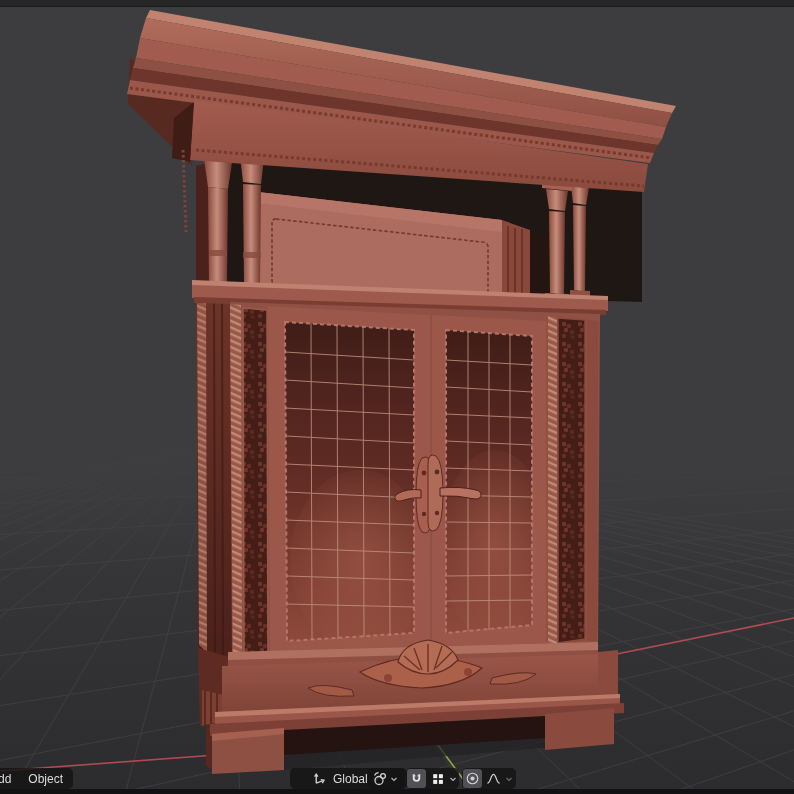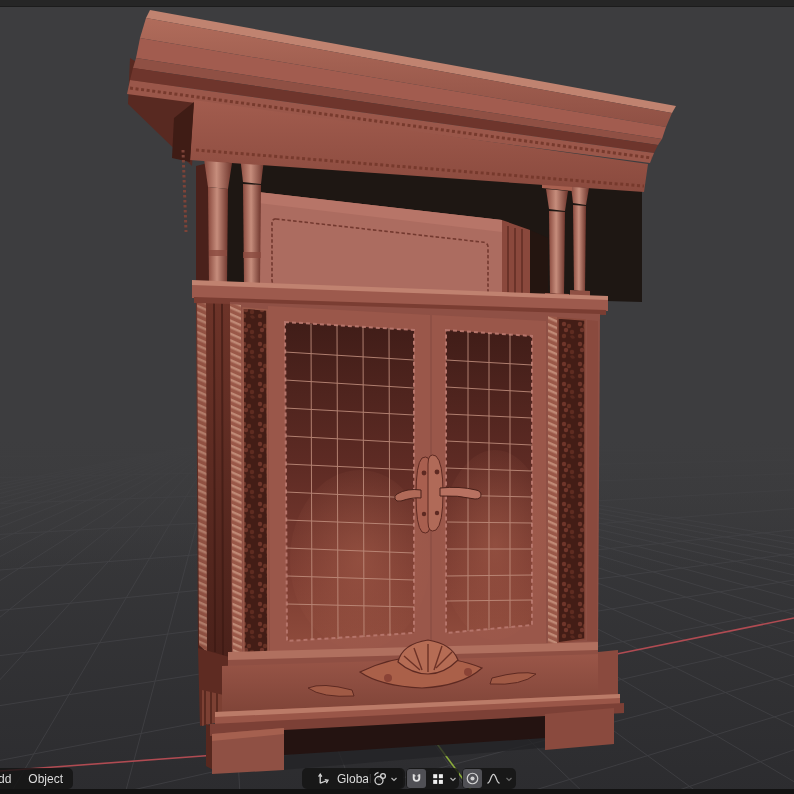--- a/index.html
+++ b/index.html
@@ -9,21 +9,21 @@
   .top-strip{position:absolute;left:0;top:0;width:794px;height:6px;background:#262626;border-bottom:1px solid #1c1c1c;}
   .bottom-strip{position:absolute;left:0;bottom:0;width:794px;height:5px;background:#121212;}
   
   #viewport{position:absolute;inset:0;}
   #scene-svg{position:absolute;left:0;top:0;}
   
   .vh-group{position:absolute;height:21px;display:flex;align-items:center;
             background:rgba(19,19,19,.82);border-radius:5px;color:#dcdcdc;font-size:12px;}
   .vh-menus{left:-26px;top:768px;padding:0 10px 0 16px;gap:17px;}
   .vh-menus span{cursor:default;}
-  .vh-orient{left:302px;top:768px;width:77px;justify-content:flex-start;padding:0 12px;gap:4px;}
+  .vh-orient{left:290px;top:768px;width:77px;justify-content:flex-start;padding:0 20px;gap:4px;}
   .vh-pivot{left:368px;top:768px;width:33px;padding:0 2px;gap:1px;}
   .vh-snap{left:406px;top:768px;width:51px;padding:0 1px;gap:2px;}
   .vh-prop{left:462px;top:768px;width:52px;padding:0 1px;gap:2px;}
   .icon-tile{width:19px;height:19px;border-radius:3px;display:flex;align-items:center;justify-content:center;}
   .icon-tile.active{background:#505055;}
   .chev{display:inline-block;width:8px;height:8px;}
   .dim{opacity:.55;}
 </style>
 </head>
 <body>

